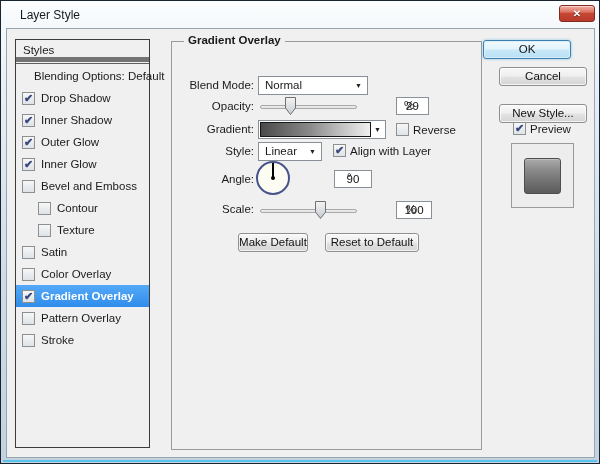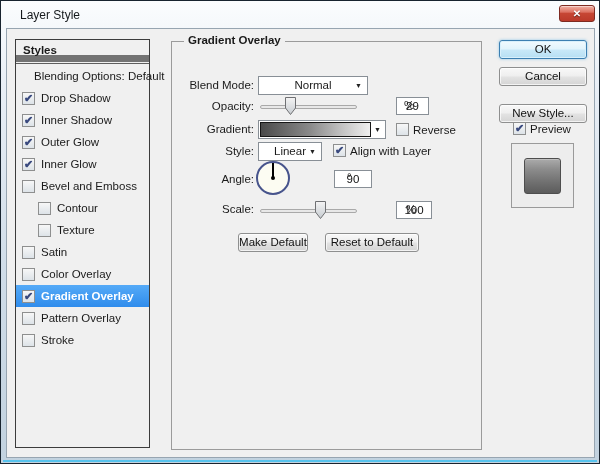--- a/index.html
+++ b/index.html
@@ -26,21 +26,21 @@
     position:absolute; left:5px; top:27px; width:589px; height:430px;
     background:#f0f0f0; border:1px solid #97a5b1;
   }
   .bottom-glow { position:absolute; left:2px; right:2px; bottom:1px; height:2px; background:#57c3ed; }
 
   
   .sidebar {
     position:absolute; left:14px; top:38px; width:135px; height:409px;
     border:1px solid #3c3c3c; background:#f0f0f0;
   }
-  .sb-header { height:22px; line-height:21px; padding-left:7px; border-bottom:7px solid #737373; white-space:nowrap;font-weight:bold; }
+  .sb-header { height:22px; line-height:21px; padding-left:7px; border-bottom:5px solid #737373; white-space:nowrap; }
   .sb-sep { height:2px; border-bottom:1px solid #5e5e5e; margin-bottom:1px; }
   .sb-item { height:22px; display:flex; align-items:center; padding-left:6px; white-space:nowrap; cursor:default; }
   .sb-item.indent { padding-left:22px; }
   .sb-item.selected { background:linear-gradient(180deg,#55aaf7,#2f8cec); color:#fff; font-weight:bold; }
   .sb-label { margin-left:6px; }
 
   
   .checkbox {
     position:relative; flex:0 0 auto; width:13px; height:13px;
     border:1px solid #8e8f8f; background:linear-gradient(180deg,#f7f7f7,#dde3e8);
@@ -57,21 +57,21 @@
   .legend { position:absolute; top:-8px; background:#f0f0f0; padding:0 4px; font-weight:bold; white-space:nowrap; }
   .main-legend { left:12px; }
   .group { position:absolute; left:8px; top:16px; width:293px; height:166px; border:1px solid #9b9b9b; }
   .group .legend { left:10px; }
 
   .flabel { position:absolute; left:10px; width:72px; text-align:right; white-space:nowrap; color:#1a1a1a; }
   .unit { position:absolute; white-space:nowrap; }
 
   .dropdown {
     position:absolute; height:19px; background:#fff; border:1px solid #888f96;
-    line-height:17px; white-space:nowrap; cursor:default;text-align:center;
+    line-height:17px; padding-left:6px; white-space:nowrap; cursor:default;
   }
   .dropdown .arrow { position:absolute; right:5px; top:5px; font-size:7px; line-height:8px; color:#222; }
 
   .val-input {
     position:absolute; height:18px; border:1px solid #888f96; background:#fff;
     font:11.5px "Liberation Sans", sans-serif; text-align:center; color:#111;margin-left:32px;
   }
 
   .slider-track { position:absolute; height:4px; background:#e8e8e8; border:1px solid #a9a9a9; border-radius:2px; }
   .slider-thumb { position:absolute; width:11px; height:18px; }
@@ -253,21 +253,21 @@
         <path d="M0.5,0.5 h10 v10.5 l-5,6.5 l-5,-6.5 z" fill="url(#g2)" stroke="#6f7073"></path>
       </svg>
     </div>
     <input class="val-input" style="left: 192px; top: 159px; width: 36px;" value="100">
     <span class="unit" style="left:234px;top:161px">%</span>
 
     <div class="btn" style="left:66px;top:191px;width:70px">Make Default</div>
     <div class="btn" style="left:153px;top:191px;width:94px">Reset to Default</div>
   </div>
 
-  <div class="btn default" style="left:498px;top:39px;width:88px">OK</div>
+  <div class="btn default" style="left:482px;top:39px;width:88px">OK</div>
   <div class="btn" style="left:498px;top:66px;width:88px">Cancel</div>
   <div class="btn" style="left:498px;top:103px;width:88px">New Style...</div>
 
   <span class="checkbox cb-abs checked" style="left:512px;top:121px">
       <span class="glyph">✔</span>
     </span>
   <span class="rowlabel" style="left:529px;top:122px">Preview</span>
 
   <div class="preview-box">
     <div class="preview-swatch"></div>

